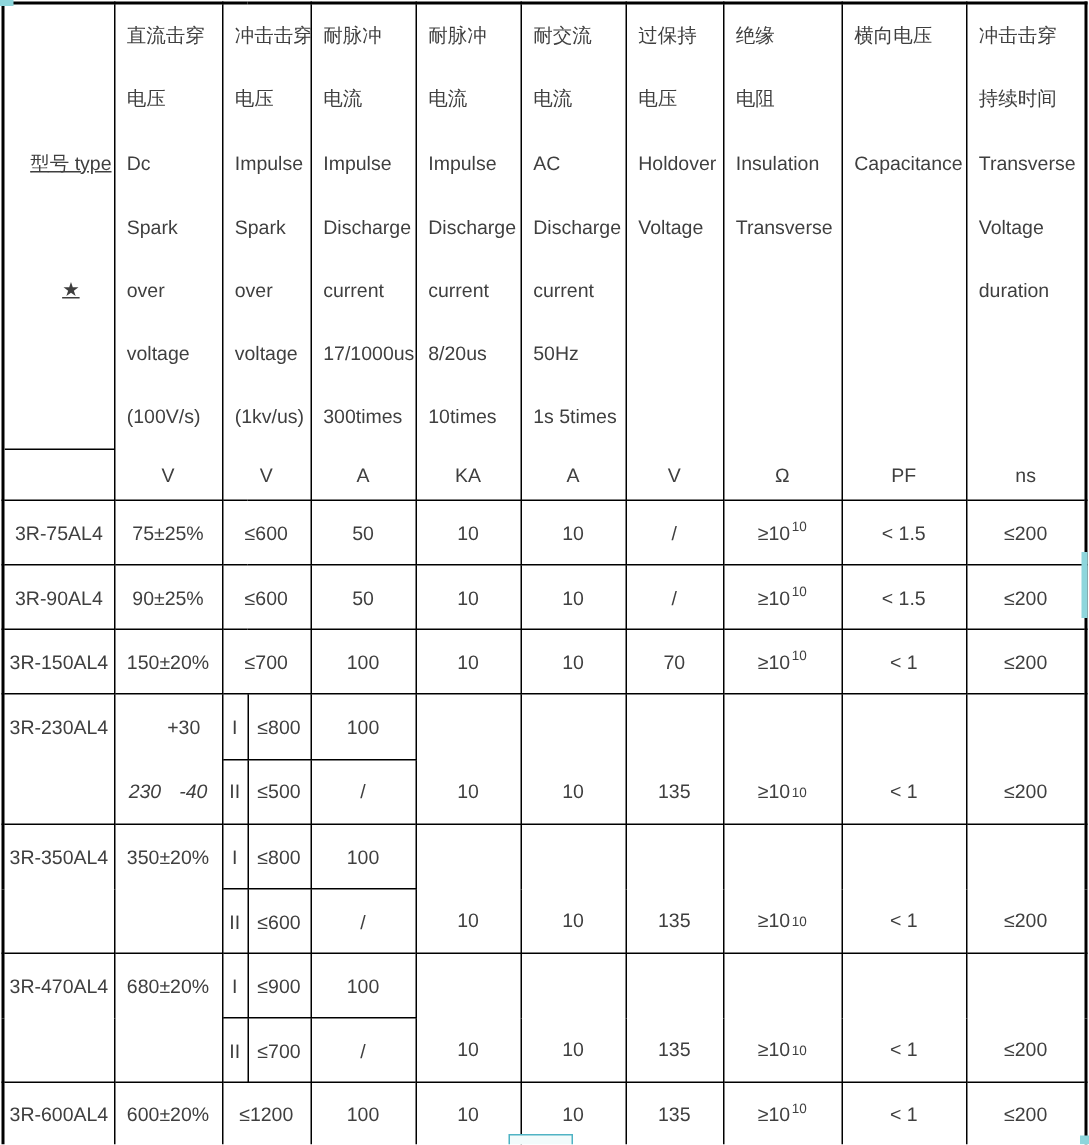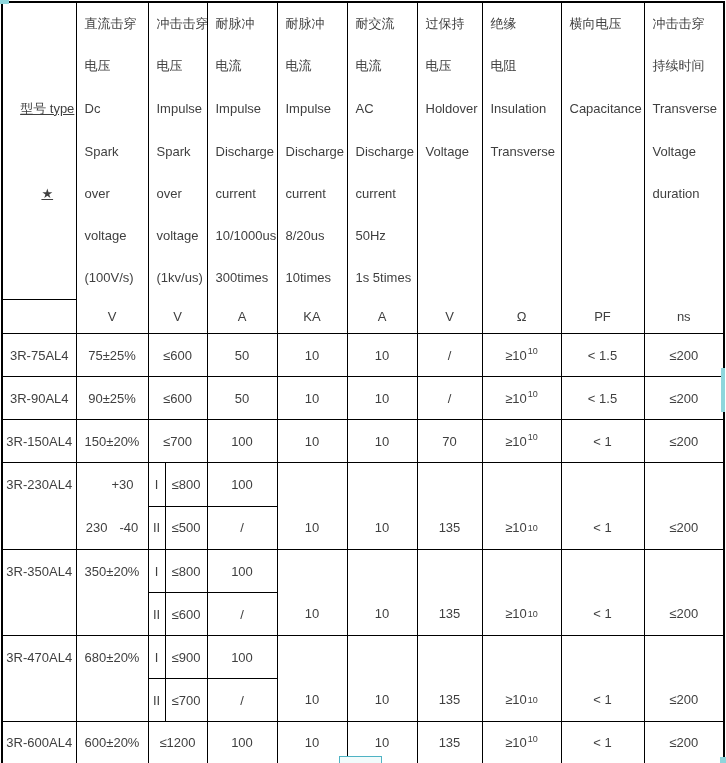--- a/index.html
+++ b/index.html
@@ -23,21 +23,21 @@
   .hu{height:34px;display:flex;align-items:center;justify-content:center;}
   
   .c1in{height:296px;border-bottom:1px solid #000;display:flex;flex-direction:column;}
   .hlc{justify-content:center;padding-left:16px;text-decoration:underline;}
   .sp2{height:84.6px;}
   
   td.vtop{vertical-align:top;}
   td.vbot{vertical-align:bottom;}
   .slot{height:43px;display:flex;align-items:center;justify-content:center;}
   .tolr{justify-content:flex-end;padding-right:14px;}
-  .tolc{gap:12px;}
+  .tolc{gap:12px;font-style:italic;}
   sup{font-size:9px;line-height:0;vertical-align:super;margin-left:1px;}
   
   .mark{position:absolute;}
   .corner-tl{left:0;top:0;width:9px;height:4px;background:#8ed6dc;}
   .handle-bottom{left:339px;top:756px;width:41px;height:7px;background:#f2fbfb;border:1px solid #4fb3c4;}
   .line-right{left:721px;top:368px;width:4px;height:44px;background:#8ed6dc;}
   .corner-br{left:720px;top:757px;width:6px;height:6px;background:#8ed6dc;}
 </style>
 </head>
 <body>
@@ -87,21 +87,21 @@
       <div class="hl">voltage</div>
       <div class="hl">(1kv/us)</div>
       <div class="hu">V</div>
     </td>
     <td class="hc">
       <div class="hl">耐脉冲</div>
       <div class="hl">电流</div>
       <div class="hl">Impulse</div>
       <div class="hl">Discharge</div>
       <div class="hl">current</div>
-      <div class="hl">10/1000us</div>
+      <div class="hl">17/1000us</div>
       <div class="hl">300times</div>
       <div class="hu">A</div>
     </td>
     <td class="hc">
       <div class="hl">耐脉冲</div>
       <div class="hl">电流</div>
       <div class="hl">Impulse</div>
       <div class="hl">Discharge</div>
       <div class="hl">current</div>
       <div class="hl">8/20us</div>

